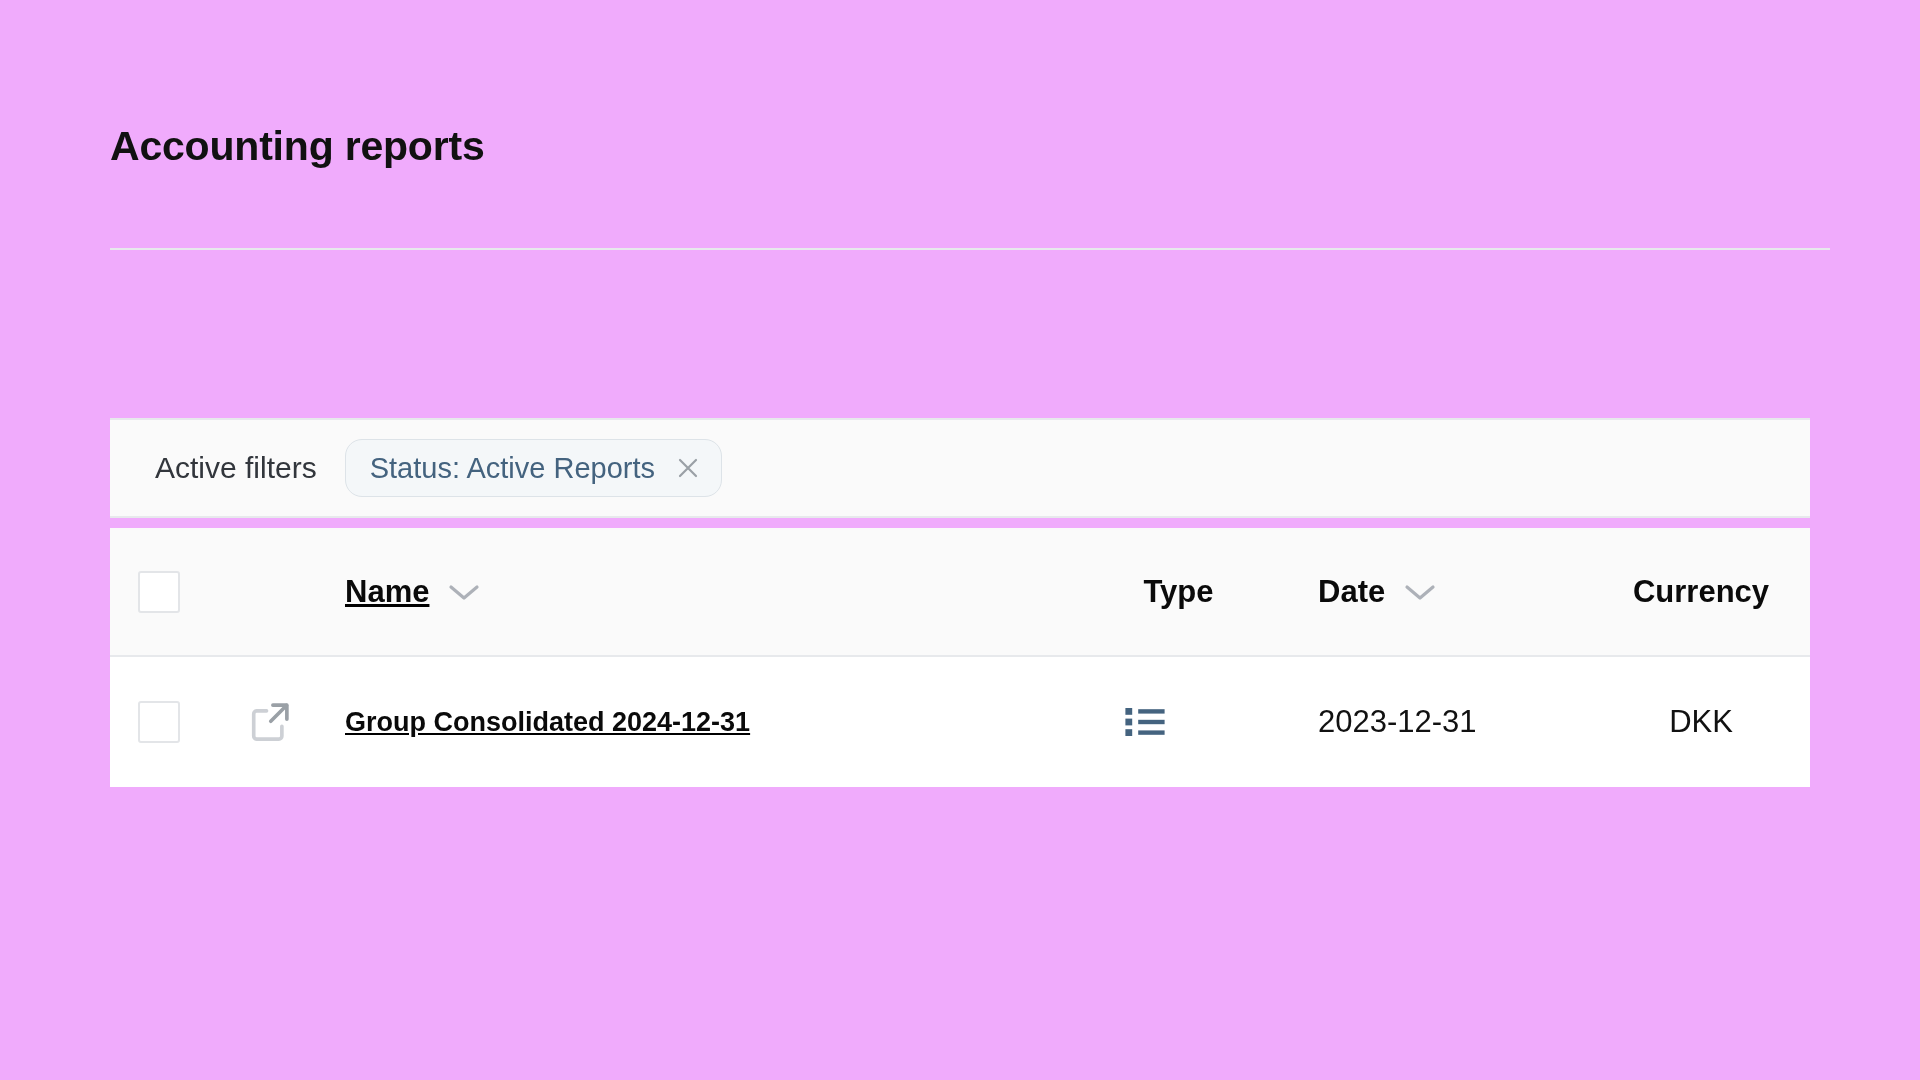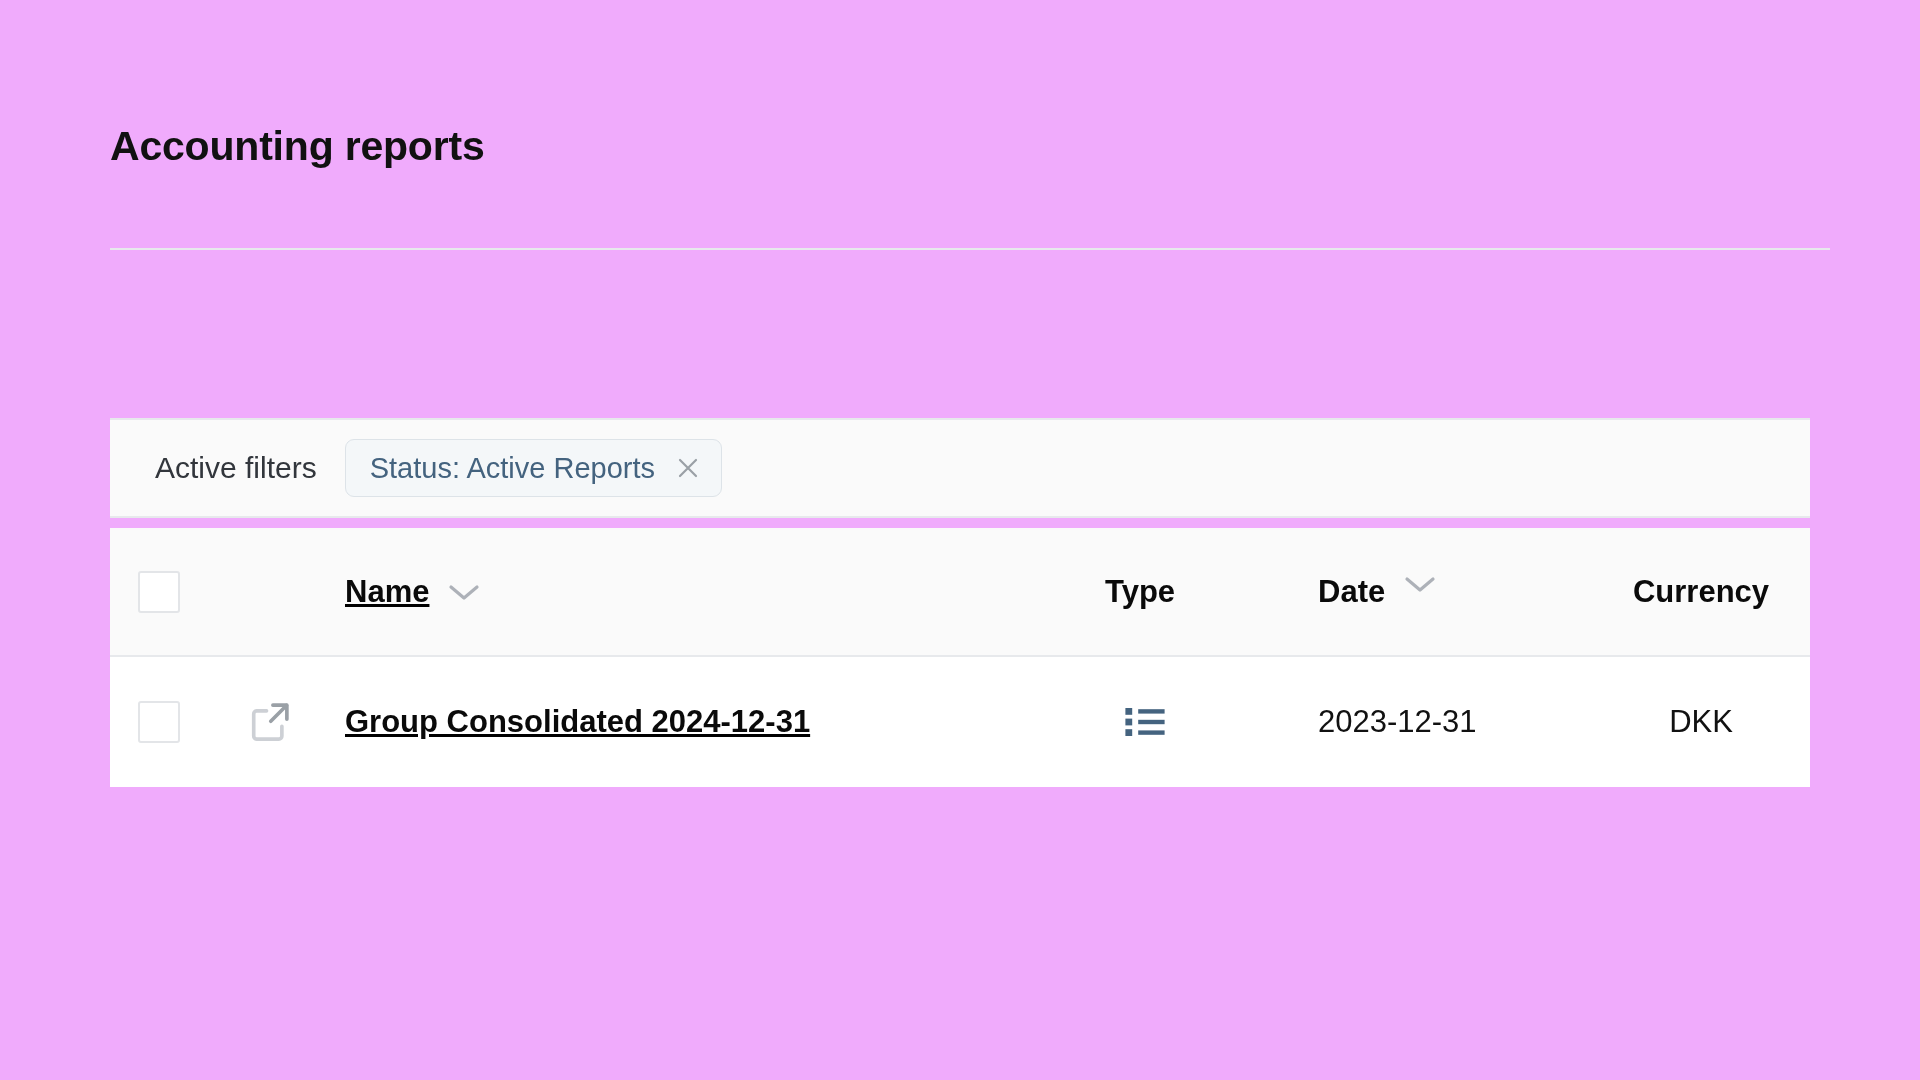--- a/index.html
+++ b/index.html
@@ -72,21 +72,21 @@
     align-items: center;
     margin-left: 28px;
   }
   .filter-chip {
     display: inline-flex;
     align-items: center;
     height: 58px;
     padding: 0 20px 0 24px;
     background: #f4f7f9;
     border: 1px solid #dde3e8;
-    border-radius: 9px;
+    border-radius: 17px;
     cursor: pointer;
   }
   .filter-chip-text {
     font-size: 29px;
     color: #44637f;
     white-space: nowrap;
   }
   .chip-close {
     margin-left: 20px;
     width: 26px;
@@ -144,26 +144,26 @@
     text-decoration: underline;
   }
   .col-type {
     width: 185px;
     flex: 0 0 185px;
     display: flex;
     align-items: center;
     justify-content: flex-start;
     padding-left: 18px;
   }
-  .thead .col-type { justify-content: flex-start; padding-left: 0; padding-right: 38px; }
+  .thead .col-type { justify-content: center; padding-left: 0; padding-right: 38px; }
   .col-date {
     width: 240px;
     flex: 0 0 240px;
     display: flex;
-    align-items: flex-start;
+    align-items: center;
     padding-left: 28px;
   }
   .col-currency {
     width: 280px;
     flex: 0 0 280px;
     display: flex;
     align-items: center;
     padding-left: 62px;
     justify-content: center;
   }
@@ -185,21 +185,21 @@
   }
   .sort-chevron {
     margin-left: 18px;
     display: inline-flex;
     align-items: center;
     cursor: pointer;
   }
   .sort-chevron svg { display: block; }
 
   .cell-name {
-    font-size: 31px;
+    font-size: 27px;
     font-weight: bold;
     color: #0a0a0a;
     white-space: nowrap;
   }
   .cell-text {
     font-size: 31px;
     font-weight: normal;
     color: #111111;
     white-space: nowrap;
   }

